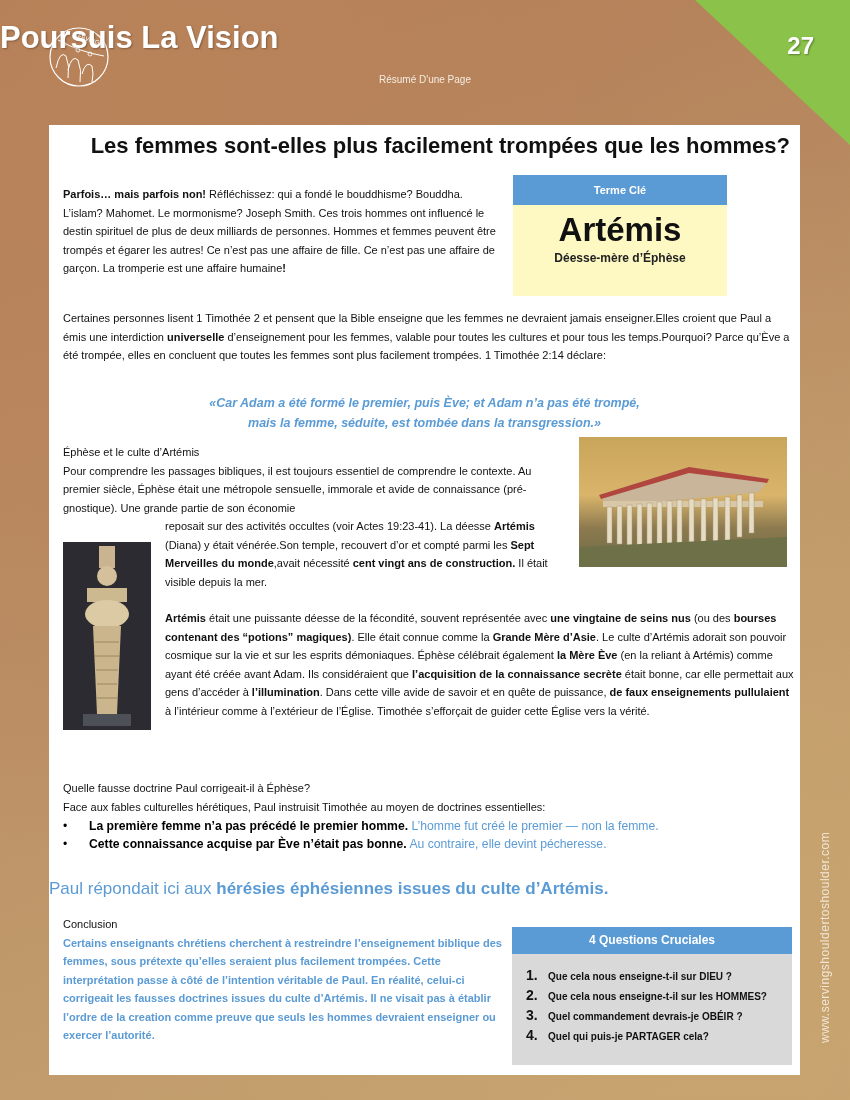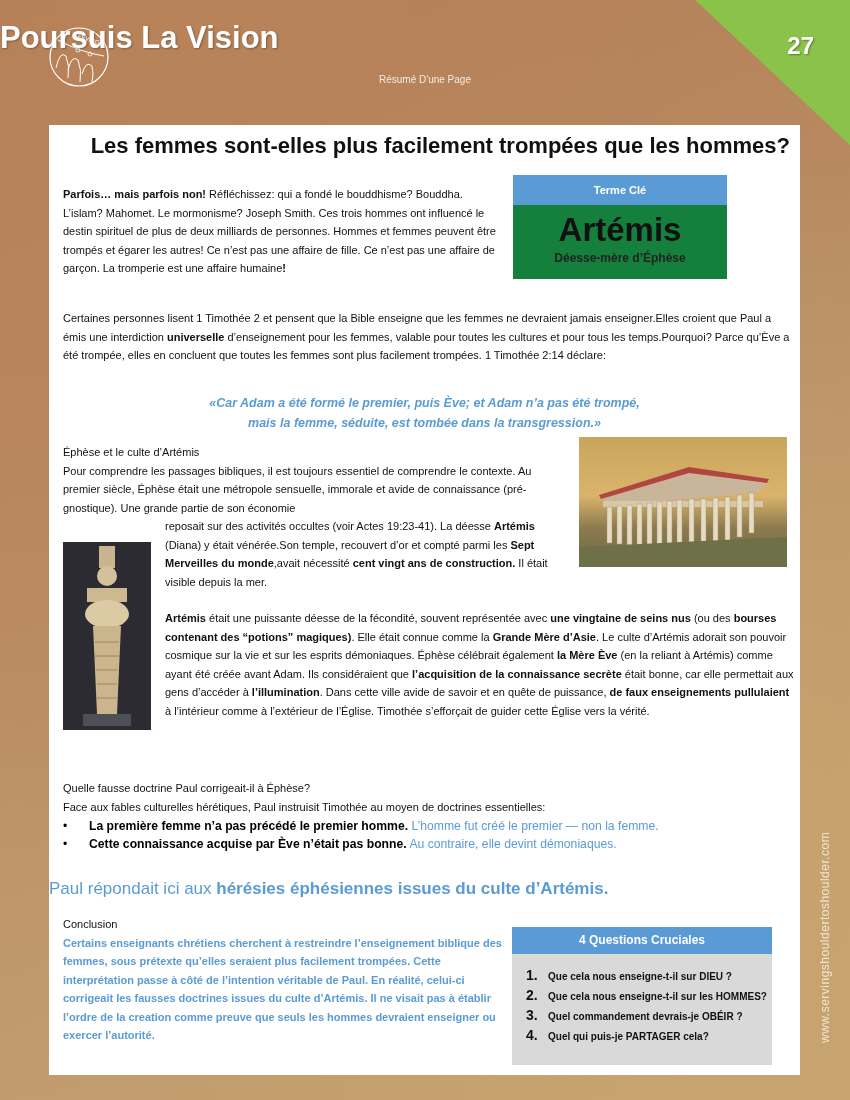--- a/index.html
+++ b/index.html
@@ -37,22 +37,22 @@
   }
   .heading {
     position: absolute; left: 0; right: 10px; top: 8px; text-align: right;
     font-size: 22px; font-weight: bold; color: #111;
   }
   .p { position: absolute; font-size: 11px; line-height: 18.5px; color: #111; }
   .p b { font-weight: bold; }
   .blue { color: #5b9bd5; }
   .intro { left: 14px; top: 60px; width: 440px; }
   .keyterm {
-    position: absolute; left: 464px; top: 50px; width: 214px; height: 104px;
-    background: #15803d;
+    position: absolute; left: 464px; top: 50px; width: 214px; height: 121px;
+    background: #fef9c3;
   }
   .keyterm-head {
     background: #5b9bd5; color: #fff; font-size: 11px; font-weight: bold;
     text-align: center; height: 30px; line-height: 30px;
   }
   .keyterm-word { text-align: center; font-size: 33px; font-weight: bold; color: #111; margin-top: 6px; }
   .keyterm-sub { text-align: center; font-size: 12px; font-weight: bold; color: #222; margin-top: 2px; }
   .para2 { left: 14px; top: 184px; width: 730px; }
   .quote {
     position: absolute; left: 0; right: 0; top: 268px; text-align: center;
@@ -74,21 +74,21 @@
   .doctrine { left: 14px; top: 654px; width: 730px; }
   .bullets { position: absolute; left: 14px; top: 692px; width: 730px; font-size: 12.2px; line-height: 18px; }
   .bullets .li { position: relative; padding-left: 26px; }
   .bullets .li::before { content: "•"; position: absolute; left: 0; }
   .highlight {
     position: absolute; left: 0; right: 0; top: 754px; text-align: left;
     font-size: 17px; color: #5b9bd5;
   }
   .conclusion { left: 14px; top: 790px; width: 450px; }
   .questions {
-    position: absolute; left: 463px; top: 802px; width: 260px; height: 138px;
+    position: absolute; left: 463px; top: 802px; width: 280px; height: 138px;
     background: #d9d9d9;
   }
   .questions-head {
     background: #5b9bd5; color: #fff; font-size: 12px; font-weight: bold;
     text-align: center; height: 27px; line-height: 27px;
   }
   .qlist { margin: 12px 0 0 14px; padding: 0; list-style: none; }
   .qlist li { font-size: 10px; font-weight: bold; line-height: 19px; color: #111; }
   .qlist .num { display: inline-block; width: 22px; font-size: 14px; }
   .site {
@@ -193,21 +193,21 @@
 
   <div class="p artemis-para" id="artemis-para"><b>Artémis</b><span> était une puissante déesse de la fécondité, souvent représentée avec </span><b>une vingtaine de seins nus</b><span> (ou des </span><b>bourses contenant des “potions” magiques)</b><span>. Elle était connue comme la </span><b>Grande Mère d’Asie</b><span>. Le culte d’Artémis adorait son pouvoir cosmique sur la vie et sur les esprits démoniaques. Éphèse célébrait également </span><b>la Mère Ève</b><span> (en la reliant à Artémis) comme ayant été créée avant Adam. Ils considéraient que </span><b>l’acquisition de la connaissance secrète</b><span> était bonne, car elle permettait aux gens d’accéder à </span><b>l’illumination</b><span>. Dans cette ville avide de savoir et en quête de puissance, </span><b>de faux enseignements pullulaient</b><span> à l’intérieur comme à l’extérieur de l’Église. Timothée s’efforçait de guider cette Église vers la vérité.</span></div>
 
   <div class="p doctrine">
     <div class="sec-title">Quelle fausse doctrine Paul corrigeait-il à Éphèse?</div>
     <div>Face aux fables culturelles hérétiques, Paul instruisit Timothée au moyen de doctrines essentielles:</div>
   </div>
 
   <div class="bullets">
     <div class="li"><b>La première femme n’a pas précédé le premier homme.</b><span class="blue"> L’homme fut créé le premier — non la femme.</span></div>
-    <div class="li"><b>Cette connaissance acquise par Ève n’était pas bonne.</b><span class="blue"> Au contraire, elle devint démoniaques.</span></div>
+    <div class="li"><b>Cette connaissance acquise par Ève n’était pas bonne.</b><span class="blue"> Au contraire, elle devint pécheresse.</span></div>
   </div>
 
   <div class="highlight">
     <span>Paul répondait ici aux </span><b>hérésies éphésiennes issues du culte d’Artémis.</b>
   </div>
 
   <div class="p conclusion">
     <div class="sec-title">Conclusion</div>
     <div class="blue" style="font-weight:600;"><span>Certains enseignants chrétiens cherchent à restreindre l’enseignement biblique des femmes, sous prétexte qu’elles seraient plus facilement trompées. Cette interprétation passe à côté de l’intention véritable de Paul. En réalité, celui-ci corrigeait les </span><b>fausses doctrines issues du culte d’Artémis</b><span>. Il ne visait pas à établir l’ordre de la creation comme preuve que seuls les hommes devraient enseigner ou exercer l’autorité.</span></div>
   </div>

